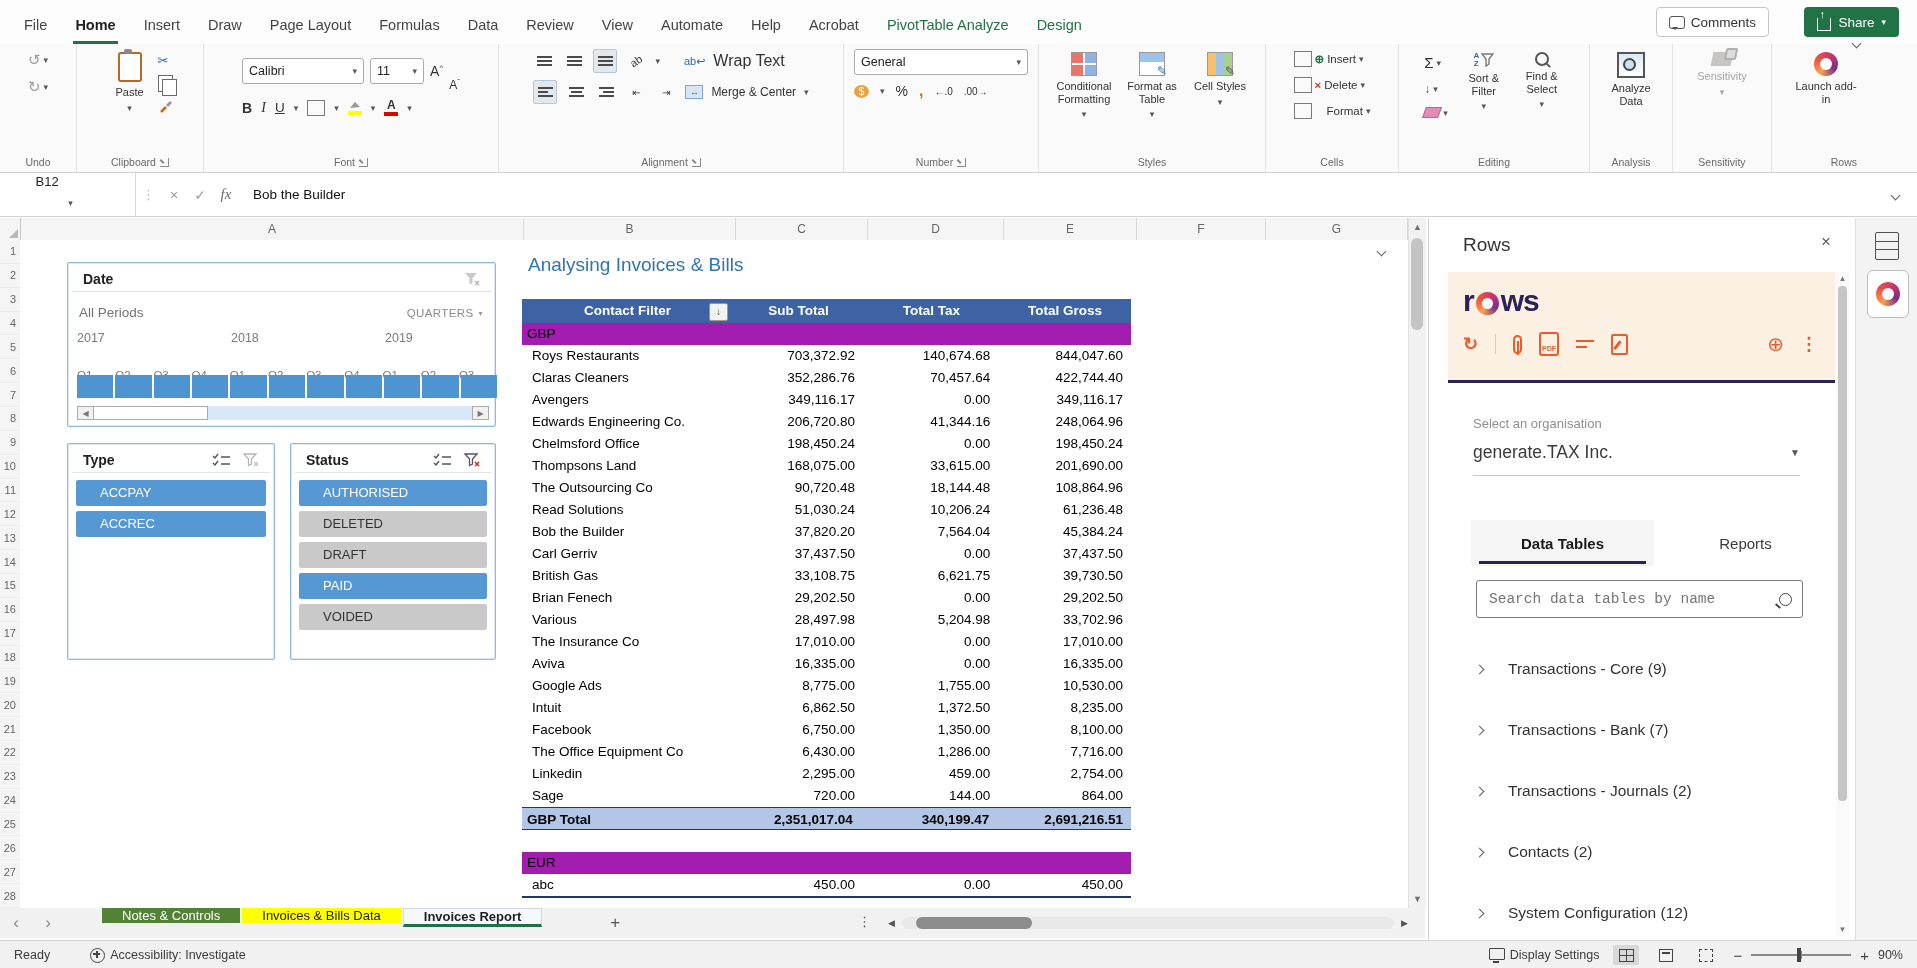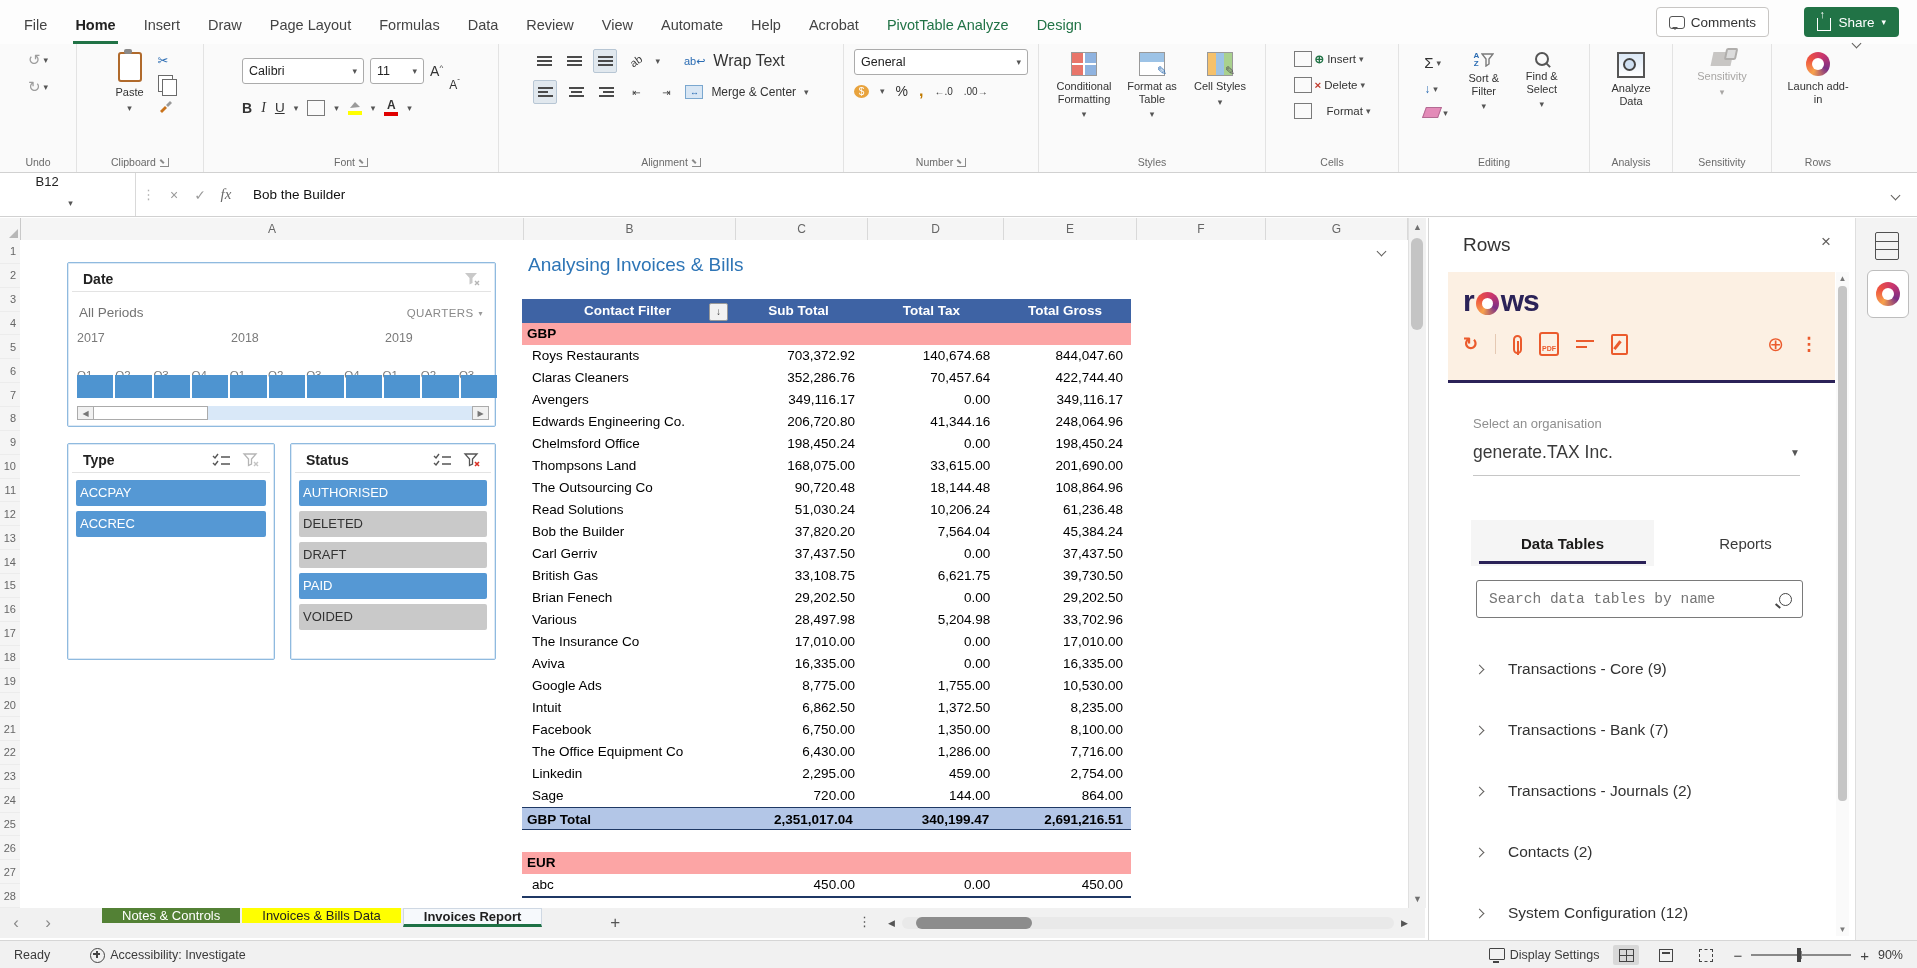--- a/index.html
+++ b/index.html
@@ -108,35 +108,35 @@
   #tl-bar i{flex:1;background:#4e94d0;}
   #tl-scroll{left:9px;top:143px;width:412px;height:14px;display:flex;align-items:stretch;}
   .tl-arrow{width:15px;border:1px solid #ababab;background:#f1f1f1;color:#777;font-size:8px;display:flex;align-items:center;justify-content:center;}
   #tl-thumb{width:113px;background:#fff;border:1px solid #ababab;border-left:none;}
   #tl-track{flex:1;background:#d9e8f8;}
   
   #typeSlicer{left:67px;top:443px;width:206px;height:215px;}
   #statusSlicer{left:290px;top:443px;width:204px;height:215px;}
   .sl-icons{display:flex;gap:10px;align-items:center;}
   .sitems{padding:7px 8px 0 8px;}
-  .sitem{height:26px;line-height:26px;border-radius:2px;margin-bottom:5px;padding-left:4px;font-size:13px;background:#c9c9c9;color:#333;}
+  .sitem{height:26px;line-height:26px;border-radius:2px;margin-bottom:5px;padding-left:24px;font-size:13px;background:#c9c9c9;color:#333;}
   .sitem.sel{background:#5598d4;color:#fff;}
   
   #reportTitle{left:528px;top:254px;font-size:19px;color:#2e75b6;}
   #pivot{left:522px;top:299px;width:609px;font-size:13.5px;color:#000;}
   .phead{height:24px;line-height:24px;background:#3e63a4;color:#fff;font-weight:bold;display:flex;}
   .phead .c{text-align:center;}
   .c.cn{width:211px;position:relative;}
   .c.cs{width:131px;}
   .c.ct{width:135px;}
   .c.cg{width:132px;}
   #sortBtn{position:absolute;right:5px;top:4px;width:17px;height:16px;background:#f2f2f2;border:1px solid #999;border-radius:2px;color:#444;font-size:10px;line-height:15px;text-align:center;}
   .prow{display:flex;height:22px;line-height:22px;}
   .prow .num{text-align:right;padding-right:8px;}
-  .prow.group{background:#fca5a5;font-weight:bold;}
+  .prow.group{background:#a21caf;font-weight:normal;}
   .prow.group .name{padding-left:5px;}
   .prow.data .name{padding-left:10px;}
   .prow.total{background:#b3c6e7;font-weight:bold;height:23px;line-height:23px;border-top:1px solid #1f3864;border-bottom:1px solid #1f3864;box-sizing:border-box;}
   .prow.total .name{padding-left:5px;}
   .prow .name{width:211px;overflow:hidden;white-space:nowrap;}
   .prow .cs{width:131px;}
   .prow .ct{width:135px;}
   .prow .cg{width:132px;}
   #pivotEnd{height:2px;background:#1f3864;}
   
@@ -531,21 +531,21 @@
       <div class="bigbtn gray">
         <span class="i-sens"></span>
         <span>Sensitivity</span>
           <span class="dd" style="color:#a8a6a4">▾</span>
       </div>
       <div class="grp-label">
           <span>Sensitivity</span>
         </div>
     </div>
 
-    <div class="grp" style="width:78px;border-right:none;">
+    <div class="grp" style="width:78px;border-right:none;align-items:flex-end;">
       <div class="bigbtn">
         <span class="swirl"></span>
         <span>Launch add-in</span>
       </div>
       <div class="grp-label">
           <span>Rows</span>
         </div>
     </div>
 
     <span id="ribbonChev" class="abs chev"></span>

